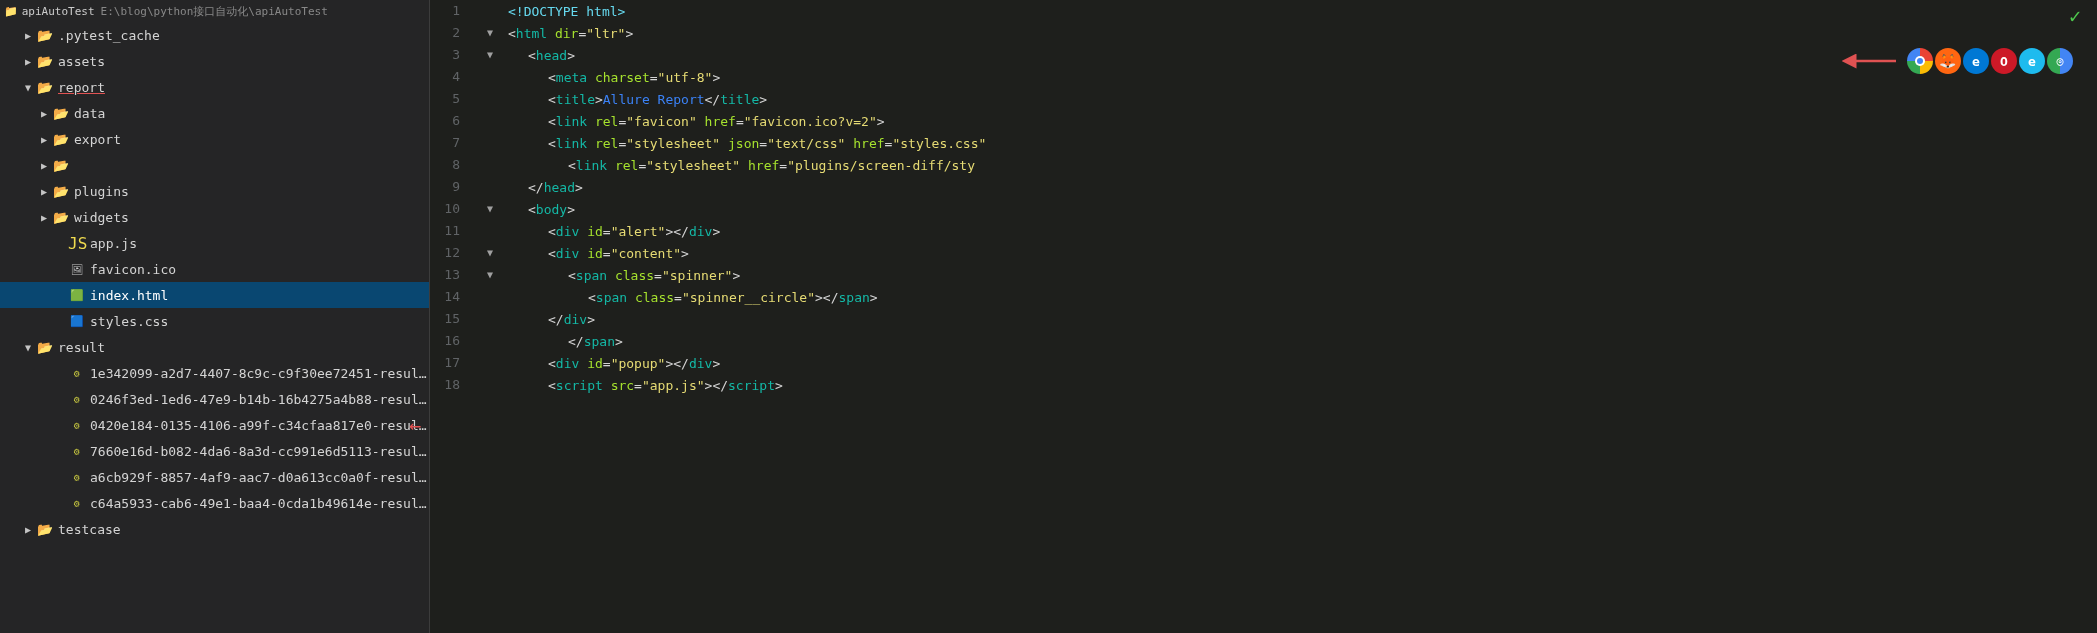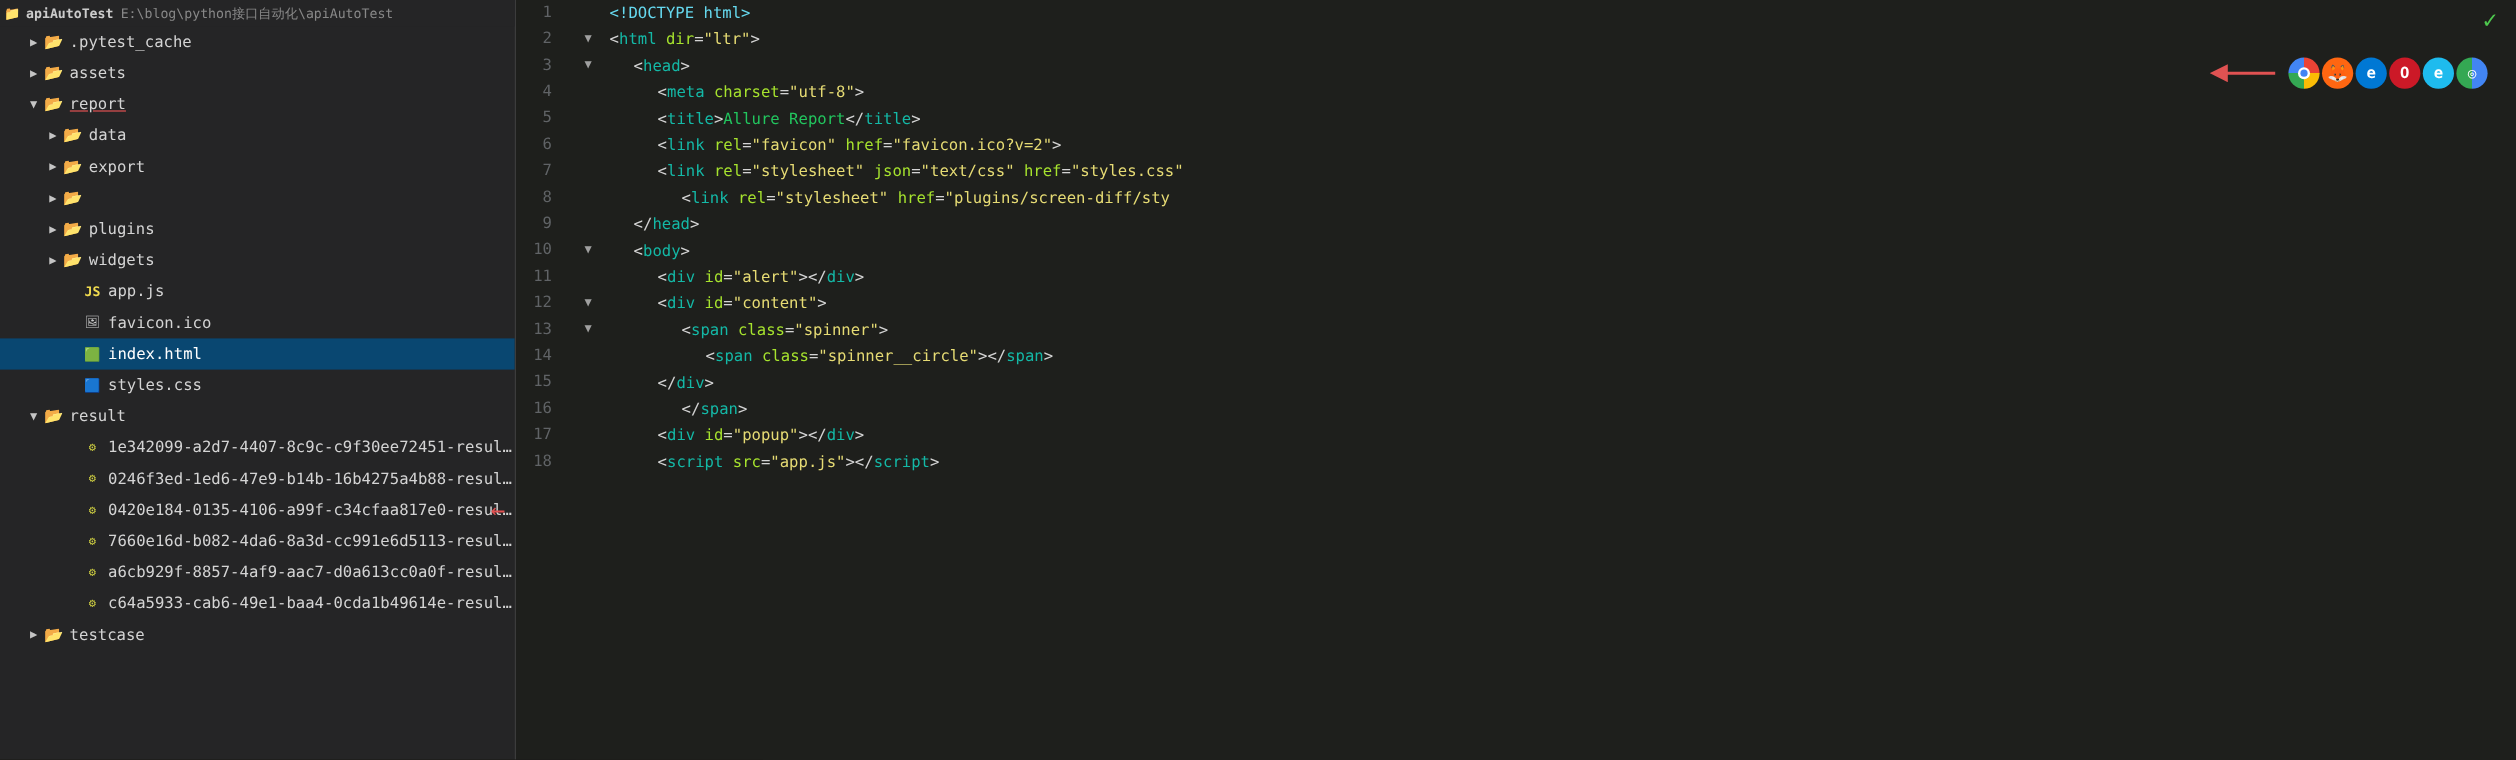--- a/index.html
+++ b/index.html
@@ -141,21 +141,21 @@
       white-space: pre;
       position: relative;
     }
 
     
     .t-tag { color: #14b8a6; }
     .t-attr { color: #a6e22e; }
     .t-val { color: #e6db74; }
     .t-bracket { color: #d4d4d4; }
     .t-doctype { color: #66d9ef; }
-    .t-text { color: #22c55e; }
+    .t-text { color: #3b82f6; }
 
     
     .checkmark {
       position: absolute;
       top: 4px;
       right: 16px;
       color: #4ec94e;
       font-size: 20px;
       font-weight: bold;
     }
@@ -176,21 +176,21 @@
       justify-content: center;
     }
   </style>
 </head>
 <body>
 
 <div class="file-tree">
 
   <div class="tree-root-header">
     <span class="root-icon">📁</span>
-    <span style="color:#cccccc; font-weight:bold; margin-right:6px;">apiAutoTest</span>
+    <span style="color:#cccccc; font-weight:normal; margin-right:6px;">apiAutoTest</span>
     <span style="color:#888; font-size:11px;">E:\blog\python接口自动化\apiAutoTest</span>
   </div>
 
   <div class="tree-item" style="padding-left:4px;">
     <span class="indent" style="width:16px;"></span>
     <span class="arrow">▶</span>
     <span class="file-icon icon-folder">📂</span>
     <span class="label">.pytest_cache</span>
   </div>
 
@@ -238,21 +238,21 @@
   <div class="tree-item" style="padding-left:4px;">
     <span class="indent" style="width:32px;"></span>
     <span class="arrow">▶</span>
     <span class="file-icon icon-folder">📂</span>
     <span class="label">widgets</span>
   </div>
 
   <div class="tree-item" style="padding-left:4px;">
     <span class="indent" style="width:48px;"></span>
     <span class="arrow" style="width:16px;"></span>
-    <span class="file-icon" style="color:#f0db4f; font-size:11px; font-weight:bold; width:18px;">JS</span>
+    <span class="file-icon" style="color:#f0db4f; font-size:16px; font-weight:normal; width:18px;">JS</span>
     <span class="label">app.js</span>
   </div>
 
   <div class="tree-item" style="padding-left:4px;">
     <span class="indent" style="width:48px;"></span>
     <span class="arrow" style="width:16px;"></span>
     <span class="file-icon" style="color:#cccccc; font-size:10px; width:18px;">🖼</span>
     <span class="label">favicon.ico</span>
   </div>
 

